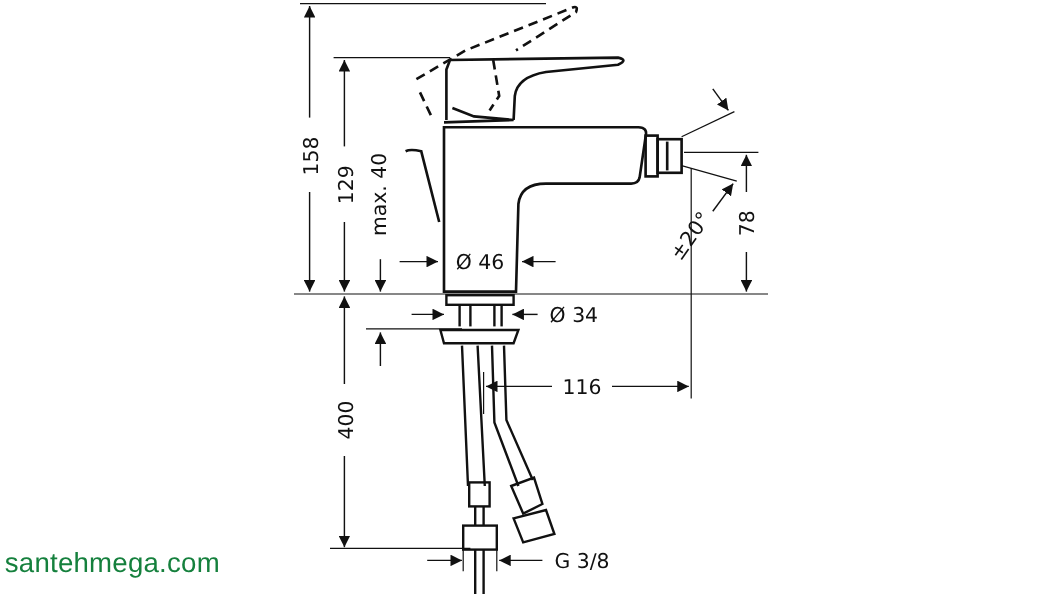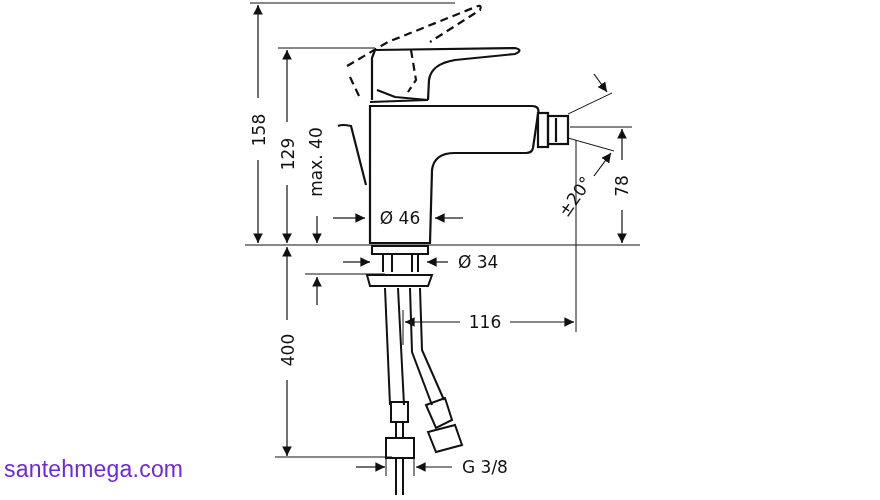--- a/index.html
+++ b/index.html
@@ -1,19 +1,19 @@
 <!DOCTYPE html>
 <html><head>
 <meta charset="utf-8">
 <style>
   html, body { margin: 0; padding: 0; background: #ffffff; }
   body { width: 880px; height: 500px; position: relative; overflow: hidden; font-family: "DejaVu Sans", sans-serif; }
   svg { position: absolute; left: 0; top: 0; }
   .dim { font-family: "DejaVu Sans", sans-serif; font-size: 17px; fill: #111; }
-  .wm { position: absolute; left: 4px; top: 456px; font-family: "Liberation Sans", sans-serif; font-size: 23px; color: #6d28d9; letter-spacing: 0.2px; }
+  .wm { position: absolute; left: 4px; top: 456px; font-family: "Liberation Sans", sans-serif; font-size: 23px; color: #15803d; letter-spacing: 0.2px; }
 </style>
 </head>
 <body>
 
 <svg width="880" height="500" viewBox="0 0 880 500">
   <defs>
     <marker id="ah" viewBox="0 0 10 10" refX="10" refY="5" markerWidth="8" markerHeight="8" orient="auto-start-reverse">
       <path d="M0,0 L10,5 L0,10 z" fill="#111"></path>
     </marker>
   </defs>

